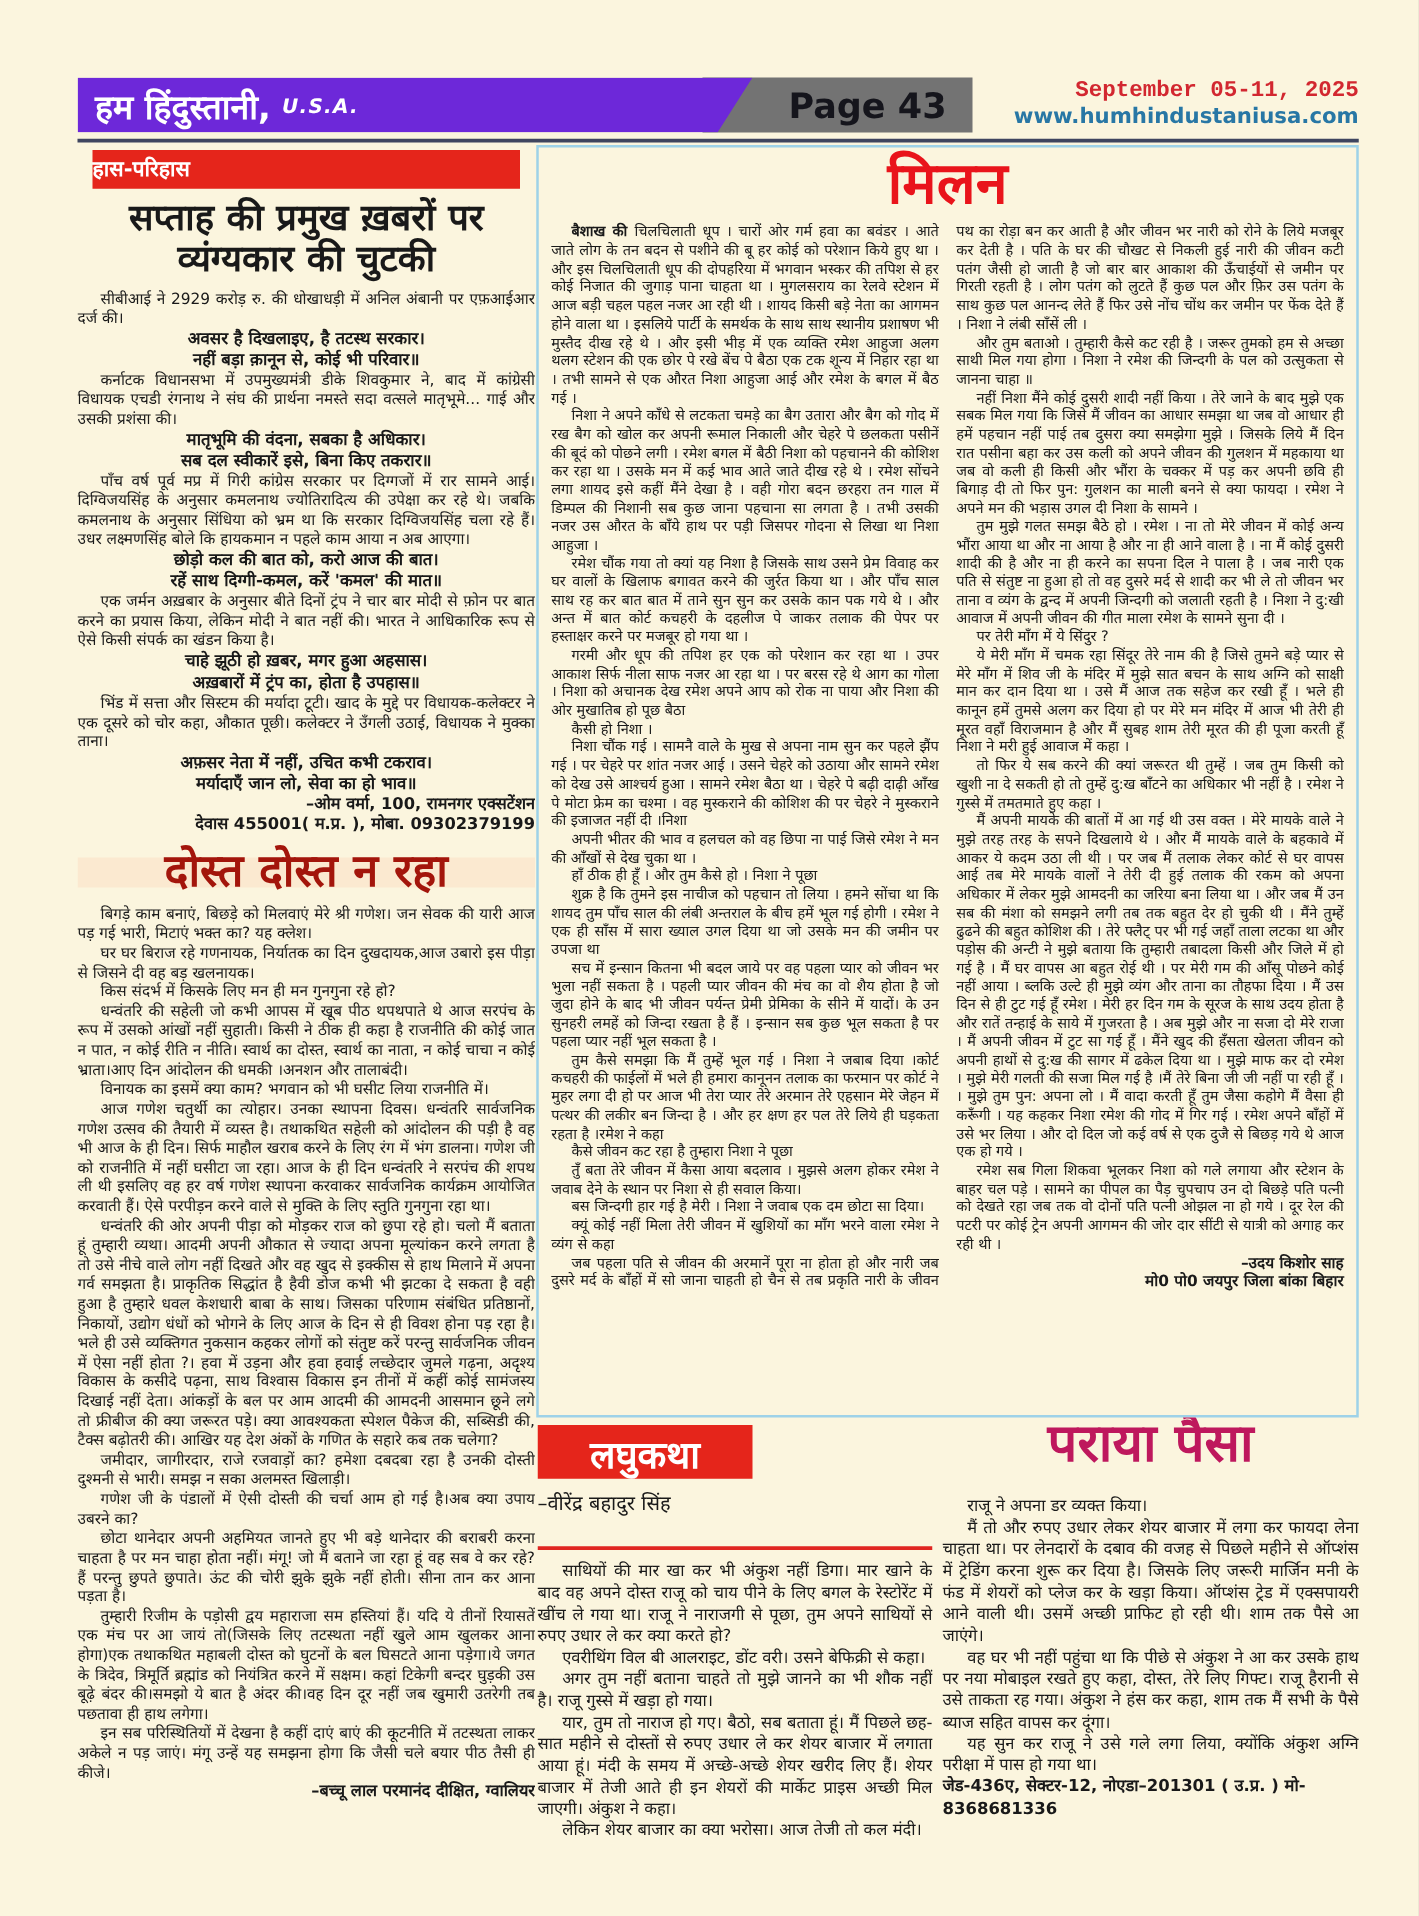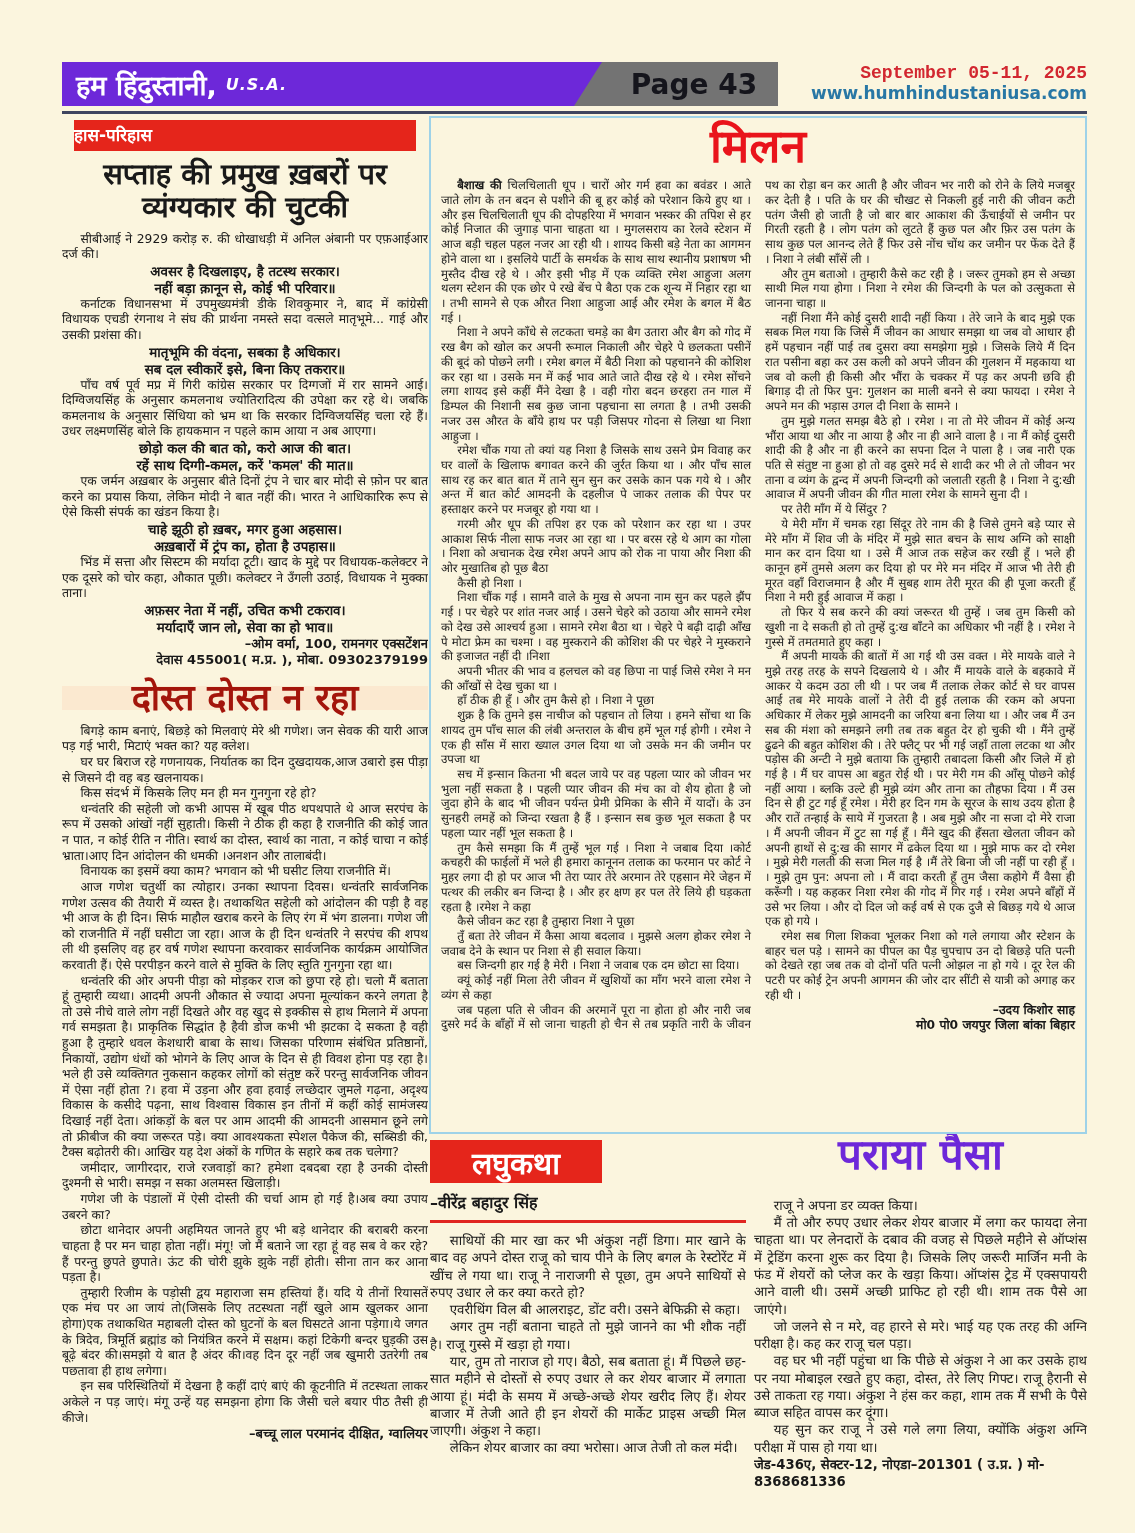--- a/index.html
+++ b/index.html
@@ -62,27 +62,27 @@
     font-size:11.6px; line-height:1.27; text-align:justify;
   }
   .milan-cols .blk.para { text-indent:1.4em; }
 
   
   .laghu { position:absolute; left:430px; top:1140px; width:316px; height:388px; overflow:hidden; }
   .laghu-badge {
     width:172px; background:#e5251b; color:#ffffff; font-weight:bold;
     font-size:30px; text-align:center; padding:2px 0 0; box-sizing:border-box;
   }
-  .laghu-author { font-weight:bold; font-size:16px; margin:8px 0 7px; }
+  .laghu-author { font-weight:normal; font-size:16px; margin:8px 0 24px; }
   .laghu-rule { height:3px; background:#e02520; margin:2px 0 9px; }
   .s3 { font-size:13.2px; line-height:1.31; }
 
   
   .paraya { position:absolute; left:754px; top:1134px; width:333px; height:394px; overflow:hidden; }
-  .paraya-head { text-align:center; font-weight:bold; font-size:42px; line-height:1.02; margin:0 0 9px; color:#6d28d9; }
+  .paraya-head { text-align:center; font-weight:bold; font-size:42px; line-height:1.02; margin:0 0 9px; color:#be185d; }
   .s4 { font-size:13.2px; line-height:1.31;margin-top:20px; }
 </style>
 </head>
 <body>
 
 <div class="page">
 
   <div class="hdr">
     <div class="pagebox">Page 43</div>
     <div class="masthead">
@@ -134,21 +134,21 @@
         <div class="blk para">इन सब परिस्थितियों में देखना है कहीं दाएं बाएं की कूटनीति में तटस्थता लाकर अकेले न पड़ जाएं। मंगू उन्हें यह समझना होगा कि जैसी चले बयार पीठ तैसी ही कीजे।</div>
         <div class="blk author">–बच्चू लाल परमानंद दीक्षित, ग्वालियर</div>
       </div>
   </div>
 
   <div class="milan">
     <div class="milan-head">मिलन</div>
     <div class="milan-cols">
         <div class="blk para"><b>बैशाख की </b>चिलचिलाती धूप । चारों ओर गर्म हवा का बवंडर । आते जाते लोग के तन बदन से पशीने की बू हर कोई को परेशान किये हुए था । और इस चिलचिलाती धूप की दोपहरिया में भगवान भस्कर की तपिश से हर कोई निजात की जुगाड़ पाना चाहता था । मुगलसराय का रेलवे स्टेशन में आज बड़ी चहल पहल नजर आ रही थी । शायद किसी बड़े नेता का आगमन होने वाला था । इसलिये पार्टी के समर्थक के साथ साथ स्थानीय प्रशाषण भी मुस्तैद दीख रहे थे । और इसी भीड़ में एक व्यक्ति रमेश आहुजा अलग थलग स्टेशन की एक छोर पे रखे बेंच पे बैठा एक टक शून्य में निहार रहा था । तभी सामने से एक औरत निशा आहुजा आई और रमेश के बगल में बैठ गई ।</div>
         <div class="blk para">निशा ने अपने काँधे से लटकता चमड़े का बैग उतारा और बैग को गोद में रख बैग को खोल कर अपनी रूमाल निकाली और चेहरे पे छलकता पसीनें की बूदं को पोछने लगी । रमेश बगल में बैठी निशा को पहचानने की कोशिश कर रहा था । उसके मन में कई भाव आते जाते दीख रहे थे । रमेश सोंचने लगा शायद इसे कहीं मैंने देखा है । वही गोरा बदन छरहरा तन गाल में डिम्पल की निशानी सब कुछ जाना पहचाना सा लगता है । तभी उसकी नजर उस औरत के बाँये हाथ पर पड़ी जिसपर गोदना से लिखा था निशा आहुजा ।</div>
-        <div class="blk para">रमेश चौंक गया तो क्यां यह निशा है जिसके साथ उसने प्रेम विवाह कर घर वालों के खिलाफ बगावत करने की जुर्रत किया था । और पाँच साल साथ रह कर बात बात में ताने सुन सुन कर उसके कान पक गये थे । और अन्त में बात कोर्ट आमदनी के दहलीज पे जाकर तलाक की पेपर पर हस्ताक्षर करने पर मजबूर हो गया था ।</div>
+        <div class="blk para">रमेश चौंक गया तो क्यां यह निशा है जिसके साथ उसने प्रेम विवाह कर घर वालों के खिलाफ बगावत करने की जुर्रत किया था । और पाँच साल साथ रह कर बात बात में ताने सुन सुन कर उसके कान पक गये थे । और अन्त में बात कोर्ट कचहरी के दहलीज पे जाकर तलाक की पेपर पर हस्ताक्षर करने पर मजबूर हो गया था ।</div>
         <div class="blk para">गरमी और धूप की तपिश हर एक को परेशान कर रहा था । उपर आकाश सिर्फ नीला साफ नजर आ रहा था । पर बरस रहे थे आग का गोला । निशा को अचानक देख रमेश अपने आप को रोक ना पाया और निशा की ओर मुखातिब हो पूछ बैठा</div>
         <div class="blk para">कैसी हो निशा ।</div>
         <div class="blk para">निशा चौंक गई । सामनै वाले के मुख से अपना नाम सुन कर पहले झैंप गई । पर चेहरे पर शांत नजर आई । उसने चेहरे को उठाया और सामने रमेश को देख उसे आश्चर्य हुआ । सामने रमेश बैठा था । चेहरे पे बढ़ी दाढ़ी आँख पे मोटा फ्रेम का चश्मा । वह मुस्कराने की कोशिश की पर चेहरे ने मुस्कराने की इजाजत नहीं दी ।निशा</div>
         <div class="blk para">अपनी भीतर की भाव व हलचल को वह छिपा ना पाई जिसे रमेश ने मन की आँखों से देख चुका था ।</div>
         <div class="blk para">हाँ ठीक ही हूँ । और तुम कैसे हो । निशा ने पूछा</div>
         <div class="blk para">शुक्र है कि तुमने इस नाचीज को पहचान तो लिया । हमने सोंचा था कि शायद तुम पाँच साल की लंबी अन्तराल के बीच हमें भूल गई होगी । रमेश ने एक ही साँस में सारा ख्याल उगल दिया था जो उसके मन की जमीन पर उपजा था</div>
         <div class="blk para">सच में इन्सान कितना भी बदल जाये पर वह पहला प्यार को जीवन भर भुला नहीं सकता है । पहली प्यार जीवन की मंच का वो शैय होता है जो जुदा होने के बाद भी जीवन पर्यन्त प्रेमी प्रेमिका के सीने में यादों। के उन सुनहरी लमहें को जिन्दा रखता है हैं । इन्सान सब कुछ भूल सकता है पर पहला प्यार नहीं भूल सकता है ।</div>
         <div class="blk para">तुम कैसे समझा कि मैं तुम्हें भूल गई । निशा ने जबाब दिया ।कोर्ट कचहरी की फाईलों में भले ही हमारा कानूनन तलाक का फरमान पर कोर्ट ने मुहर लगा दी हो पर आज भी तेरा प्यार तेरे अरमान तेरे एहसान मेरे जेहन में पत्थर की लकीर बन जिन्दा है । और हर क्षण हर पल तेरे लिये ही घड़कता रहता है ।रमेश ने कहा</div>
         <div class="blk para">कैसे जीवन कट रहा है तुम्हारा  निशा ने पूछा</div>
         <div class="blk para">तुँ बता तेरे जीवन में कैसा आया बदलाव । मुझसे अलग होकर रमेश ने जवाब देने के स्थान पर निशा से ही सवाल किया।</div>
@@ -179,20 +179,19 @@
         <div class="blk para">यार, तुम तो नाराज हो गए। बैठो, सब बताता हूं। मैं पिछले छह-सात महीने से दोस्तों से रुपए उधार ले कर शेयर बाजार में लगाता आया हूं। मंदी के समय में अच्छे-अच्छे शेयर खरीद लिए हैं। शेयर बाजार में तेजी आते ही इन शेयरों की मार्केट प्राइस अच्छी मिल जाएगी। अंकुश ने कहा।</div>
         <div class="blk para">लेकिन शेयर बाजार का क्या भरोसा। आज तेजी तो कल मंदी।</div>
       </div>
   </div>
 
   <div class="paraya">
     <div class="paraya-head">पराया पैसा</div>
     <div class="s4">
         <div class="blk para">राजू ने अपना डर व्यक्त किया।</div>
         <div class="blk para">मैं तो और रुपए उधार लेकर शेयर बाजार में लगा कर फायदा लेना चाहता था। पर लेनदारों के दबाव की वजह से पिछले महीने से ऑप्शंस में ट्रेडिंग करना शुरू कर दिया है। जिसके लिए जरूरी मार्जिन मनी के फंड में शेयरों को प्लेज कर के खड़ा किया। ऑप्शंस ट्रेड में एक्सपायरी आने वाली थी। उसमें अच्छी प्राफिट हो रही थी। शाम तक पैसे आ जाएंगे।</div>
-        <div class="blk para">जो जलने से न मरे, वह हारने से मरे। भाई यह एक तरह की अग्नि परीक्षा है। कह कर राजू चल पड़ा।</div>
         <div class="blk para">वह घर भी नहीं पहुंचा था कि पीछे से अंकुश ने आ कर उसके हाथ पर नया मोबाइल रखते हुए कहा, दोस्त, तेरे लिए गिफ्ट। राजू हैरानी से उसे ताकता रह गया। अंकुश ने हंस कर कहा, शाम तक मैं सभी के पैसे ब्याज सहित वापस कर दूंगा।</div>
         <div class="blk para">यह सुन कर राजू ने उसे गले लगा लिया, क्योंकि अंकुश अग्नि परीक्षा में पास हो गया था।</div>
         <div class="blk address">जेड-436ए, सेक्टर-12, नोएडा–201301 ( उ.प्र. ) मो- 8368681336</div>
       </div>
   </div>
 
 </div>
 
 </body></html>

